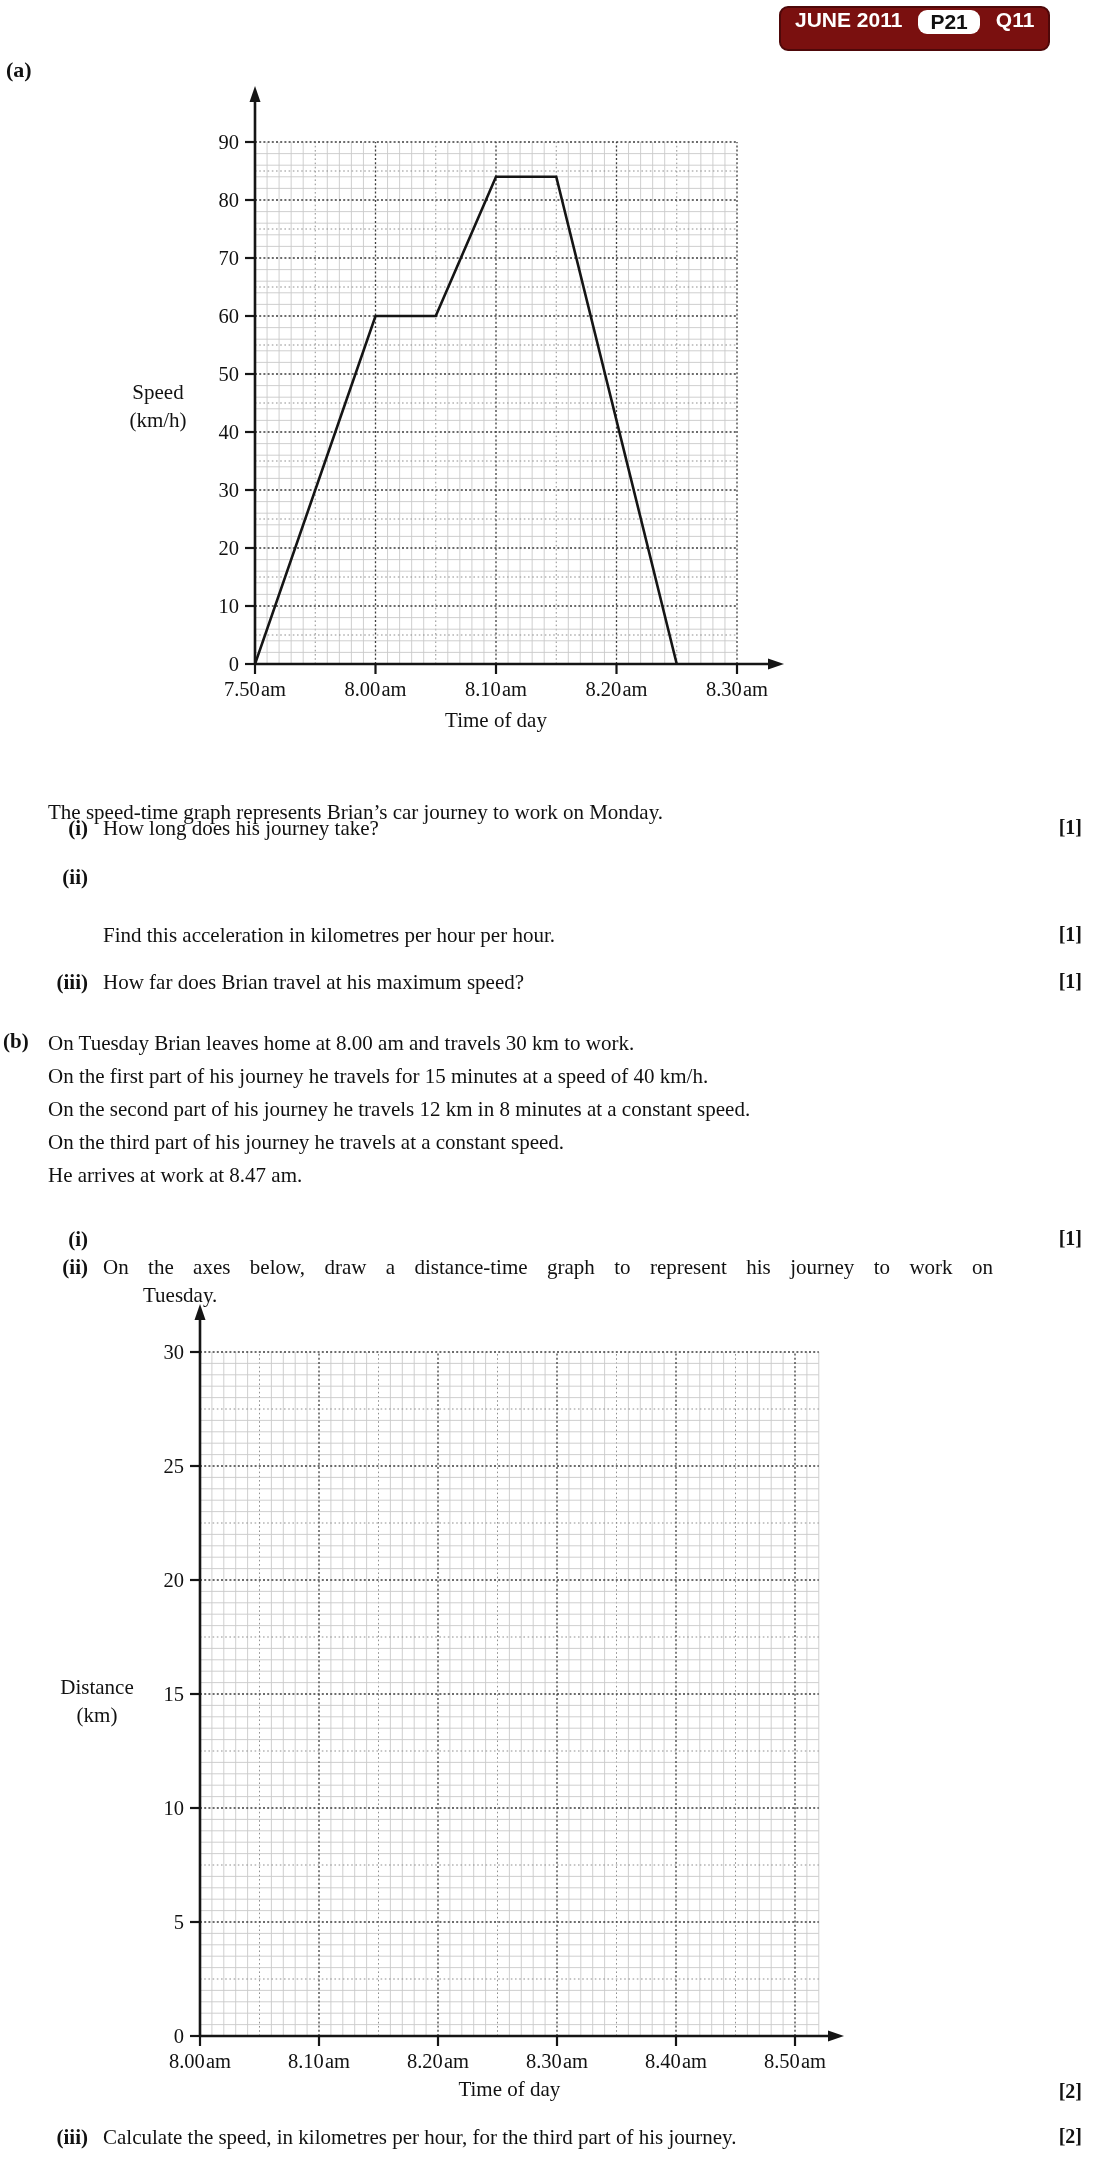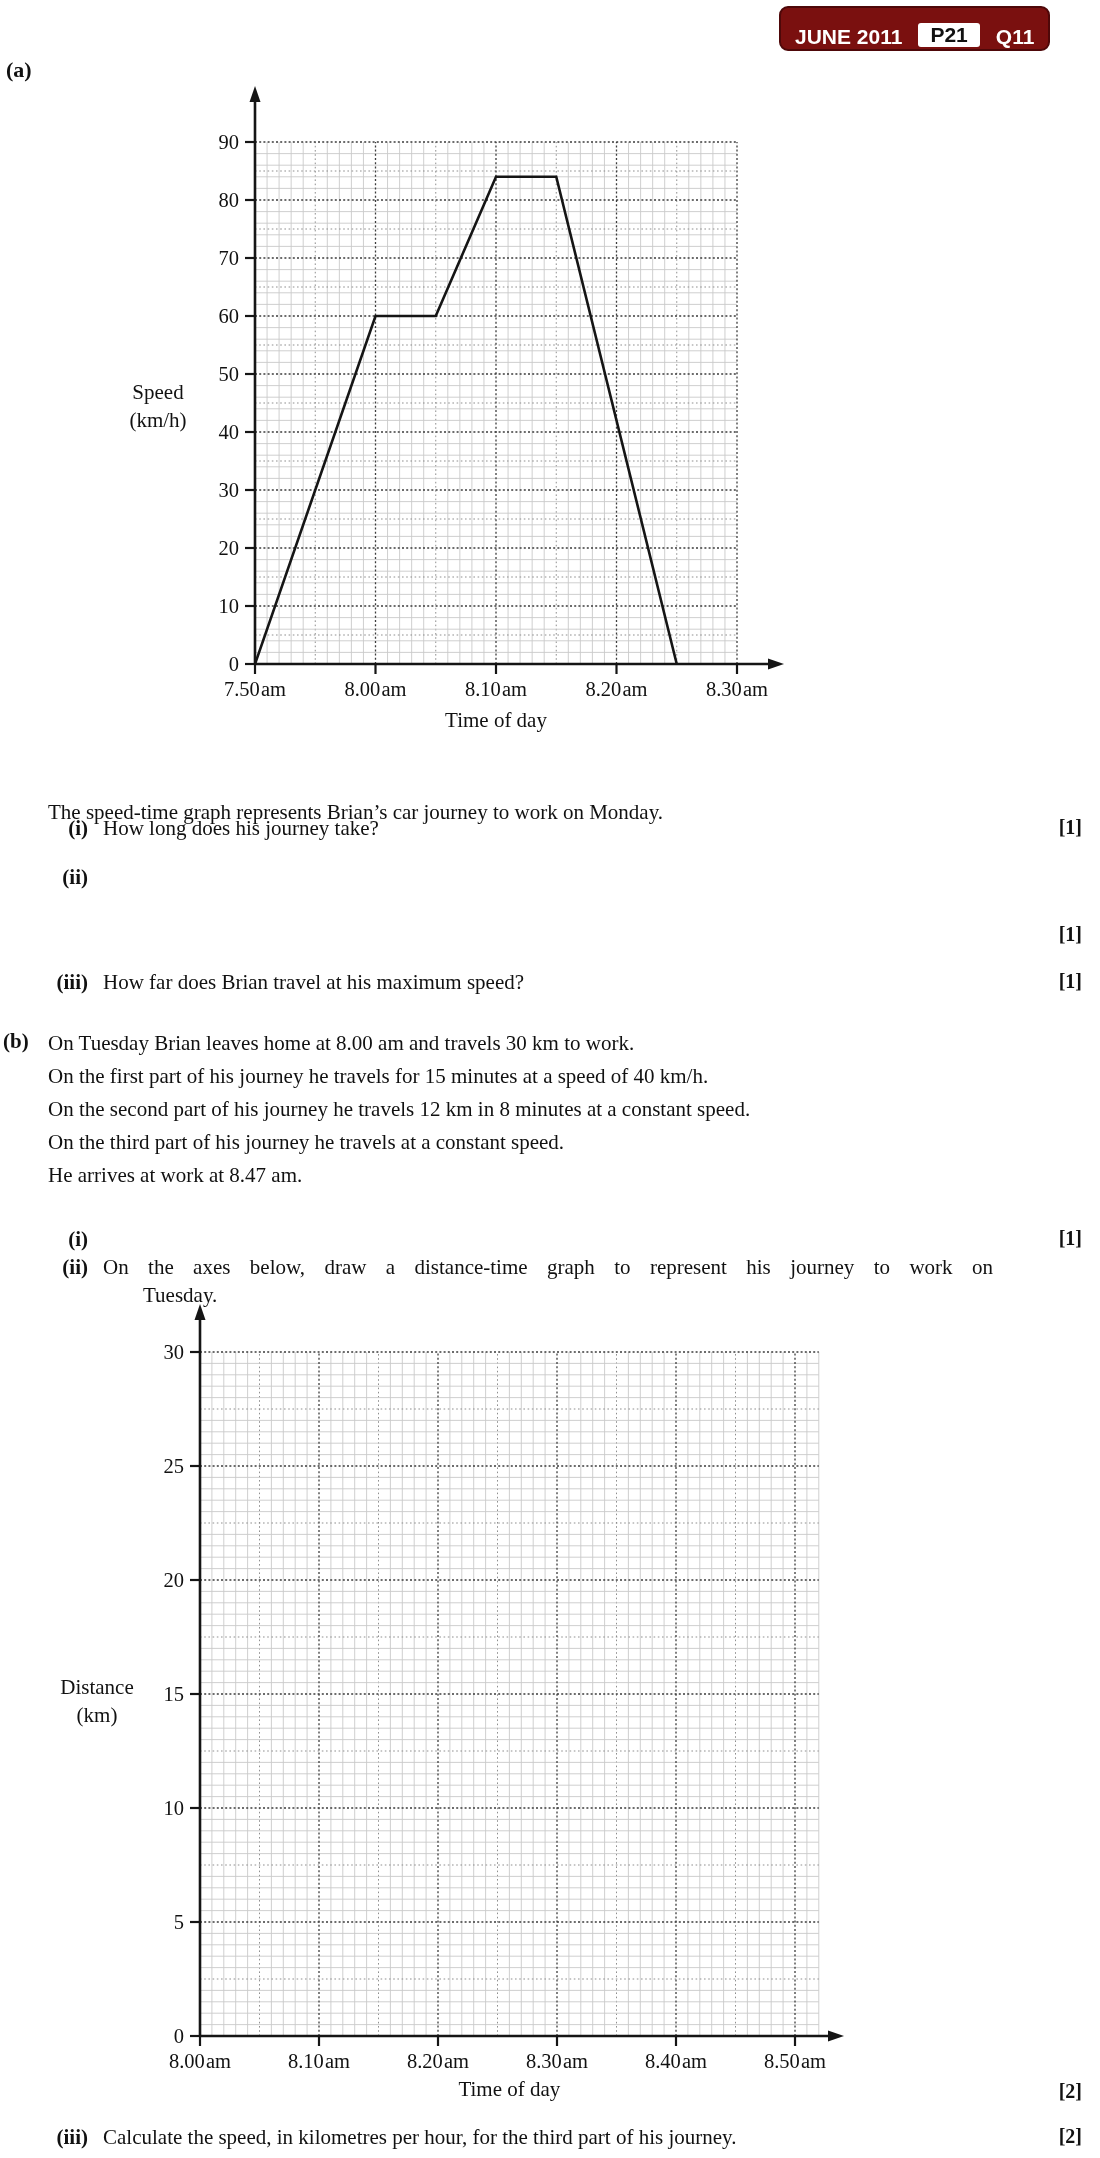--- a/index.html
+++ b/index.html
@@ -1,25 +1,25 @@
 <!DOCTYPE html>
 <html><head>
 <meta charset="utf-8">
 <style>
   html,body{margin:0;padding:0;background:#ffffff;}
   .page{position:relative;width:1100px;height:2158px;background:#ffffff;
         font-family:"Liberation Serif",serif;color:#111;overflow:hidden;}
 
   
   .badge{position:absolute;left:779px;top:6px;height:45px;z-index:5;
-         display:flex;align-items:flex-end;background:#7a100f;border:2px solid #4e0809;
+         display:flex;align-items:flex-start;background:#7a100f;border:2px solid #4e0809;
          border-radius:9px;box-sizing:border-box;
          font-family:"Liberation Sans",sans-serif;font-weight:bold;font-size:21px;}
   .badge .seg{display:flex;align-items:center;padding:0 14px;color:#ffffff;white-space:nowrap;}
-  .badge .seg-paper{background:#ffffff;color:#111;margin:2px;padding:0 12px;border-radius:3px;}
+  .badge .seg-paper{background:#ffffff;color:#111;margin:2px;padding:0 12px;border-radius:9px;}
 
   .part-label{position:absolute;font-weight:bold;font-size:22px;}
 
   .line{position:absolute;left:48px;font-size:21px;white-space:nowrap;}
   .para{position:absolute;left:48px;font-size:21px;line-height:33px;white-space:pre-line;}
 
   .qrow{position:absolute;left:0;width:1100px;height:30px;font-size:21px;}
   .qnum{position:absolute;left:0;width:88px;text-align:right;font-weight:bold;}
   .qtext{position:absolute;left:103px;white-space:nowrap;}
   .marks{position:absolute;right:18px;font-weight:bold;font-size:20px;}
@@ -186,20 +186,21 @@
 
   <div class="qrow" style="top:816px;">
     <span class="qnum">(i)</span>
     <span class="qtext">How long does his journey take?</span>
     <span class="marks">[1]</span>
   </div>
   <div class="qrow" style="top:865px;">
     <span class="qnum">(ii)</span>
   </div>
   <div class="qrow" style="top:923px;">
+    <span class="qtext">Find this acceleration in kilometres per hour per hour.</span>
     <span class="marks">[1]</span>
   </div>
   <div class="qrow" style="top:970px;">
     <span class="qnum">(iii)</span>
     <span class="qtext">How far does Brian travel at his maximum speed?</span>
     <span class="marks">[1]</span>
   </div>
 
   <div class="part-label" style="left:3px;top:1029px;font-size:21px;">(b)</div>
   <div class="para" style="top:1027px;width:960px;">On Tuesday Brian leaves home at 8.00 am and travels 30 km to work.

